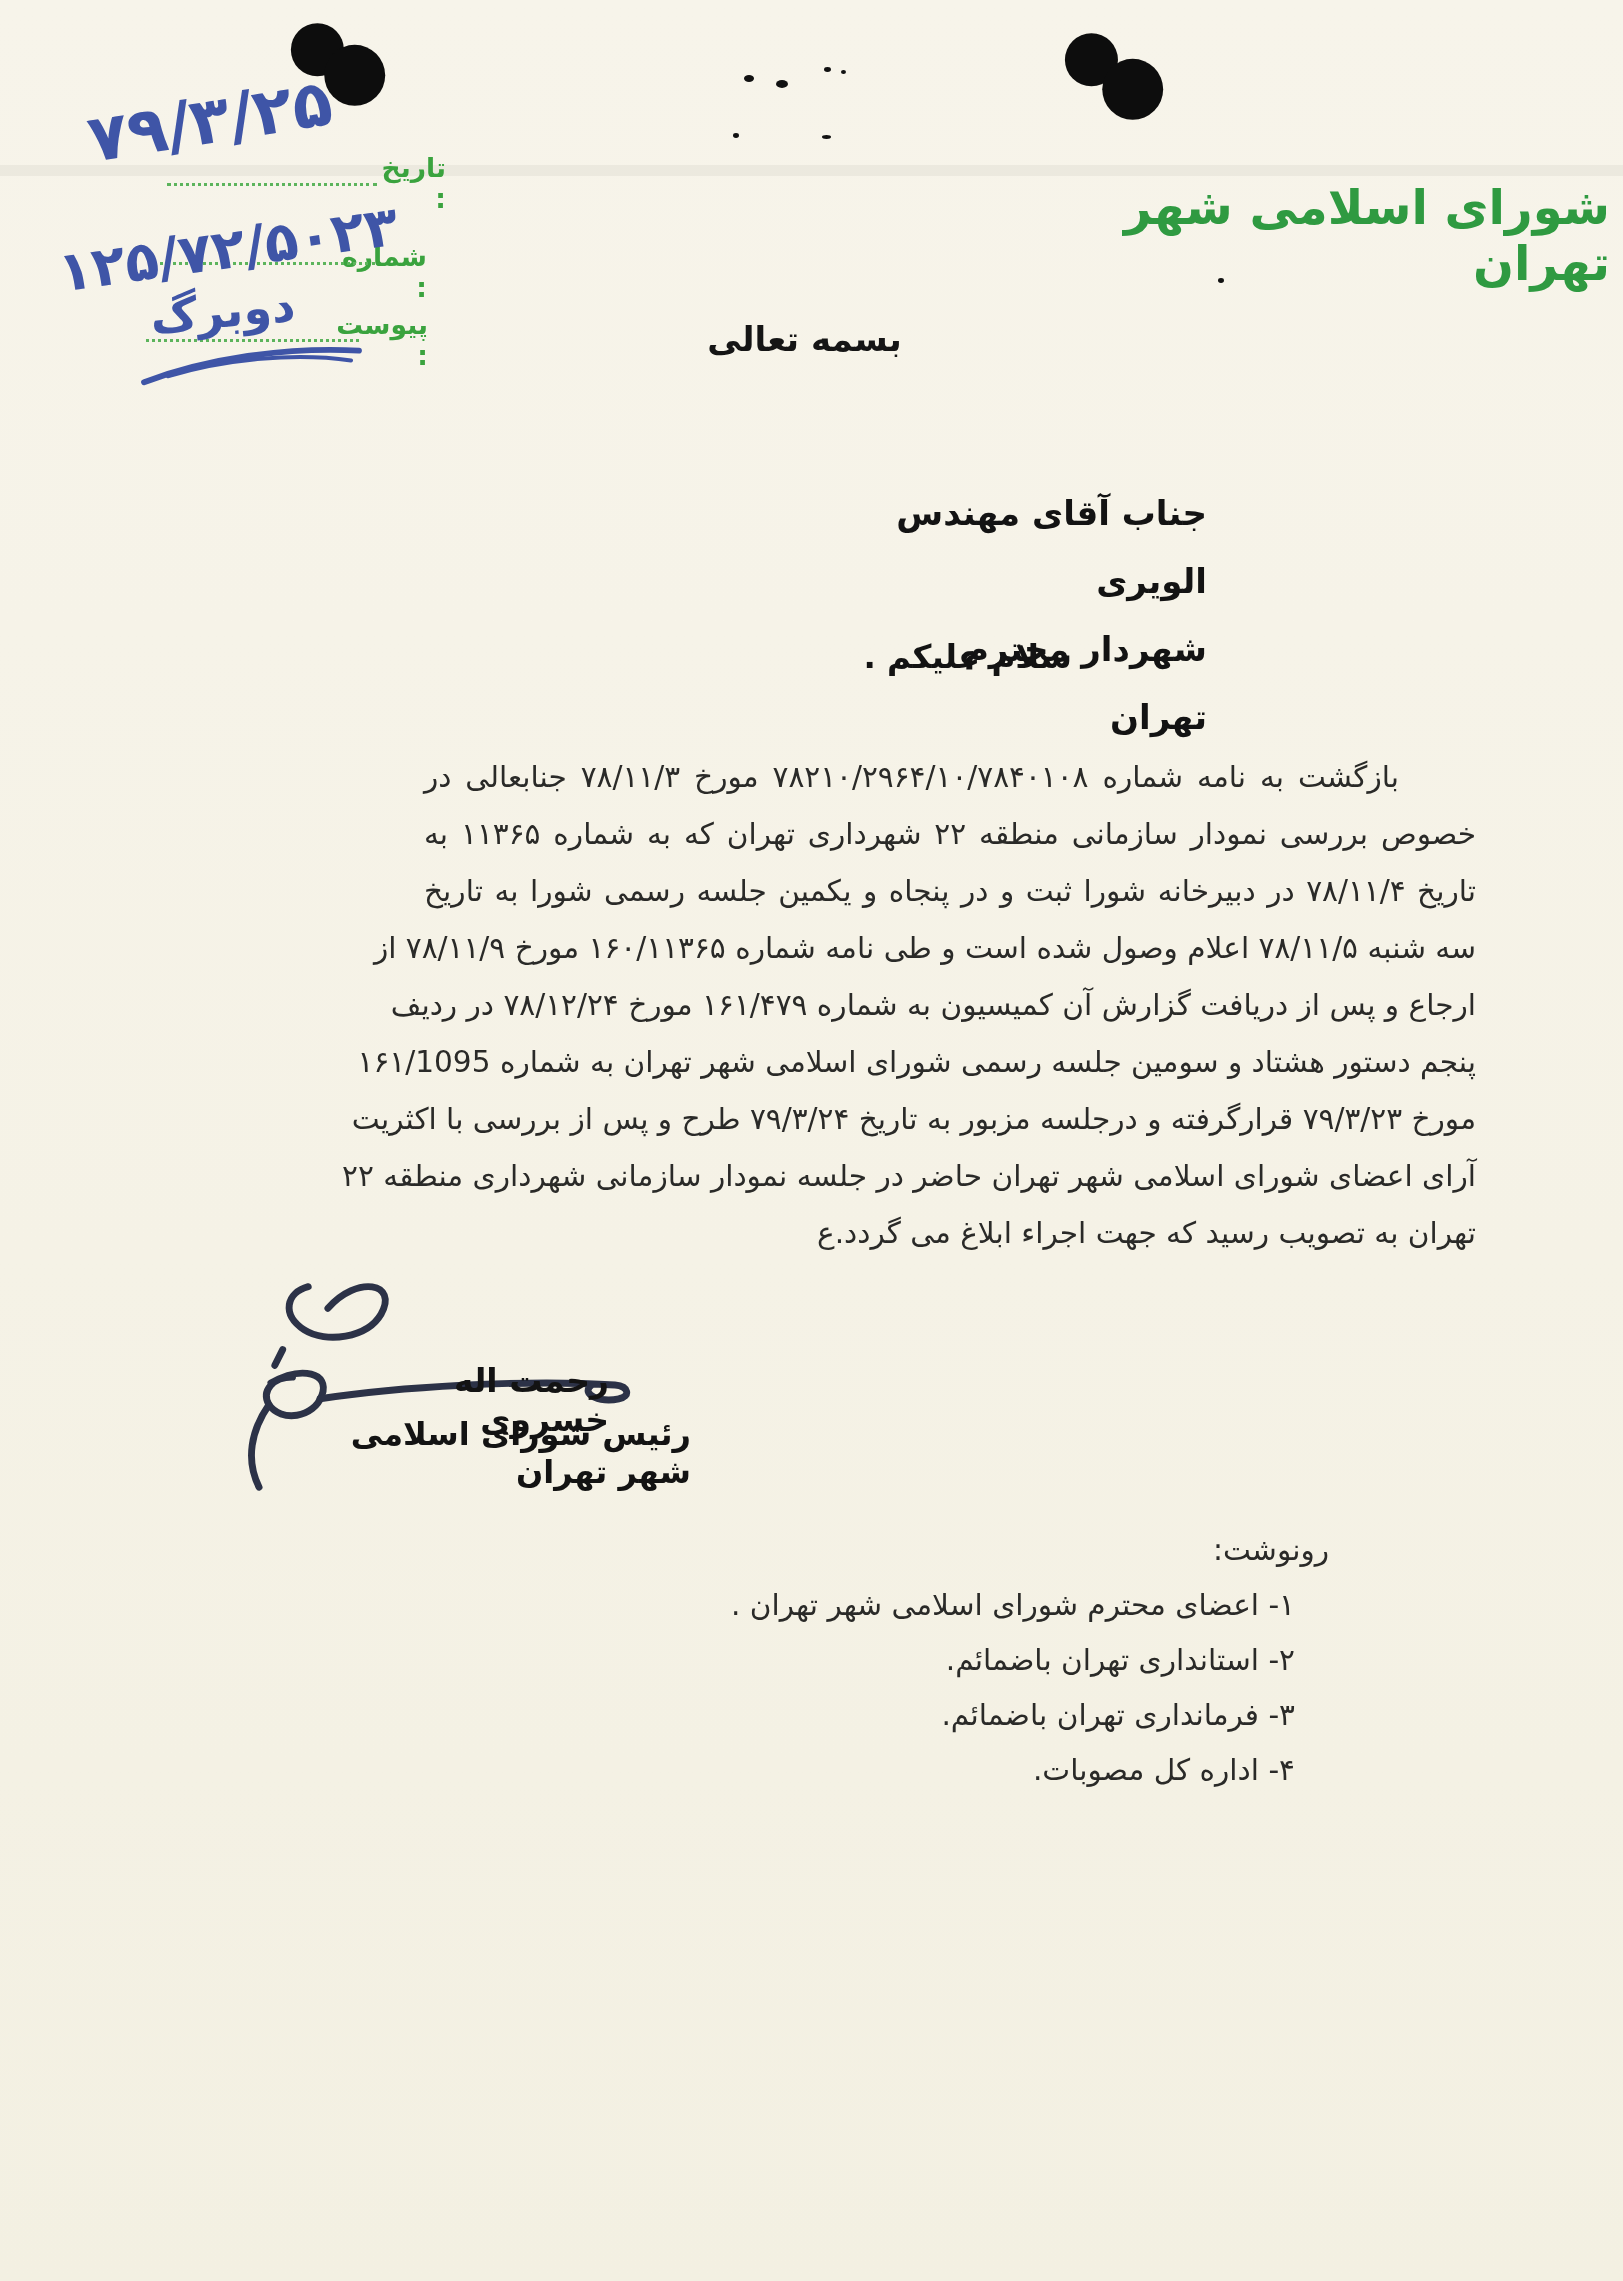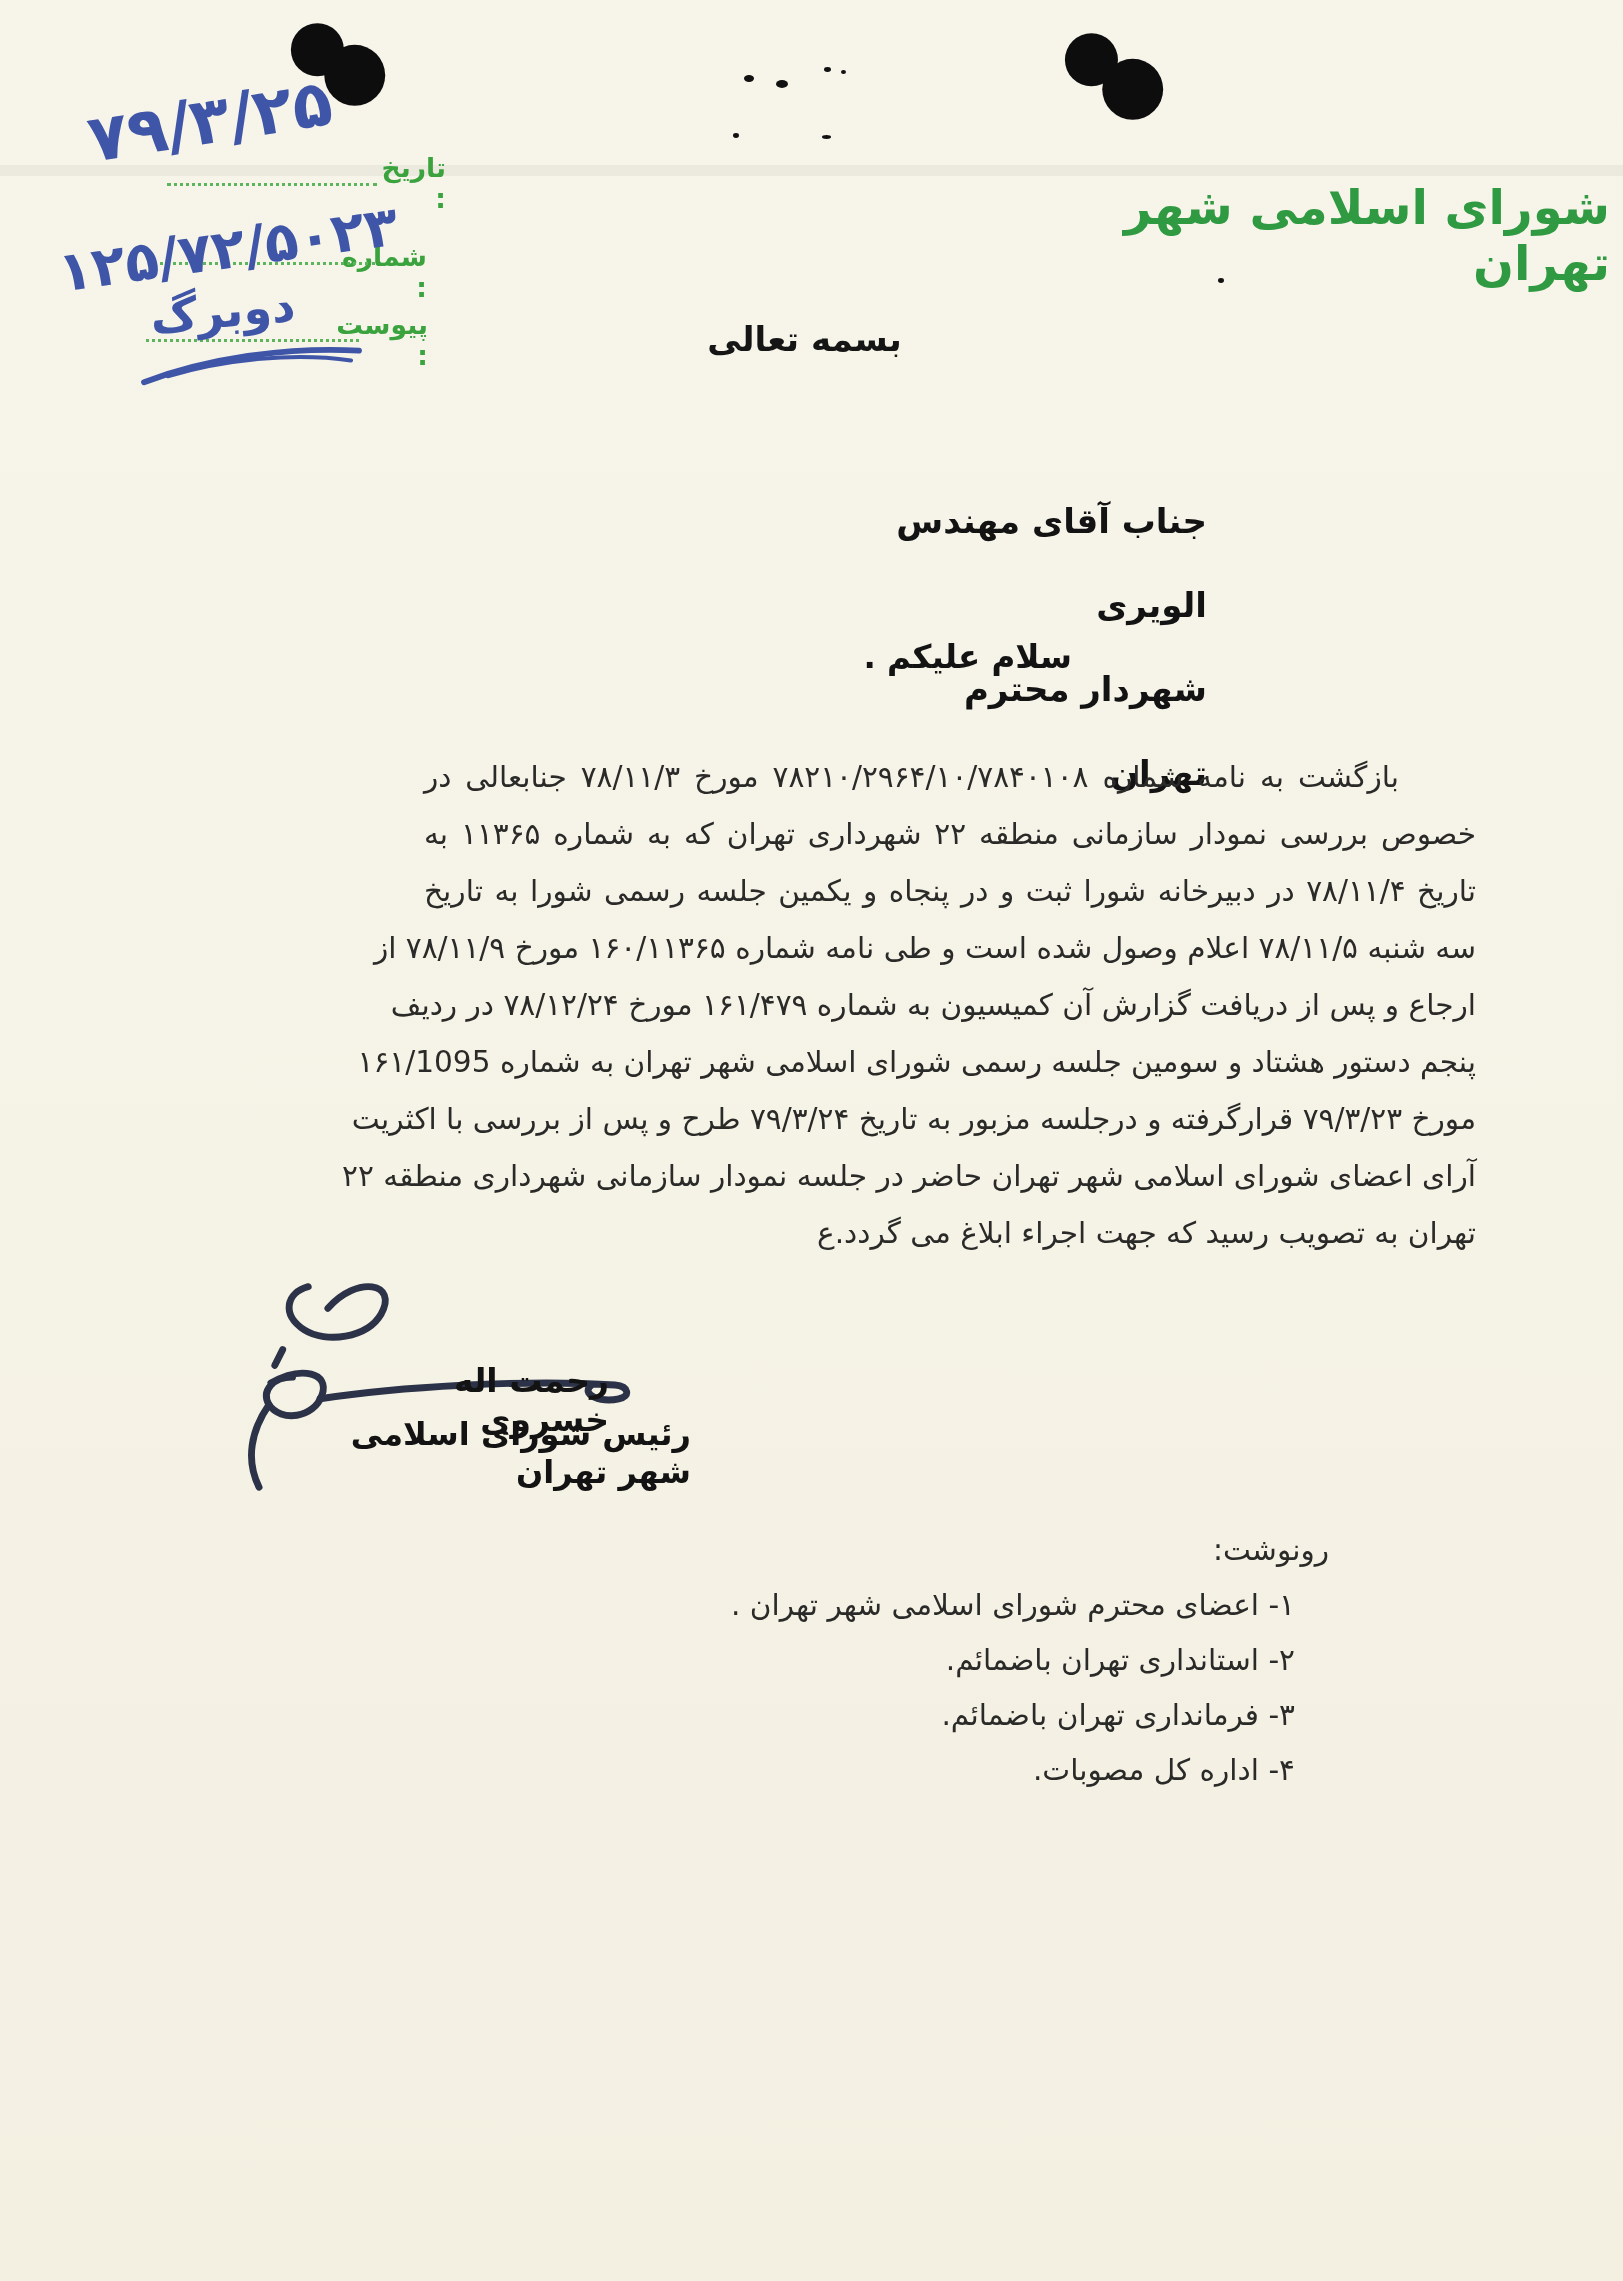--- a/index.html
+++ b/index.html
@@ -26,21 +26,21 @@
   }
   .meta-label{font-size:26.6px;color:#3aa33e;font-weight:bold;text-align:right;}
   .dotline{border-bottom:3px dotted #5cb45c;height:0;}
   .hand{color:#3f55a7;font-weight:bold;white-space:nowrap;}
   .hand-date{left:87px;top:83px;font-size:65px;transform:rotate(-9deg);}
   .hand-num{left:57px;top:217px;font-size:55px;transform:rotate(-8deg);}
   .hand-att{left:150px;top:284px;font-size:46px;transform:rotate(-5deg);}
   
   .bismillah{left:701px;top:319px;width:207px;text-align:center;font-size:34px;font-weight:bold;color:#151515;}
   
-  .recipient{left:867px;top:479px;width:340px;text-align:right;font-weight:bold;font-size:34px;line-height:84px;color:#131313;}
+  .recipient{left:867px;top:479px;width:340px;text-align:right;font-weight:bold;font-size:34px;line-height:68px;color:#131313;}
   
   .salutation{left:788px;top:638px;width:284px;text-align:right;font-weight:bold;font-size:32.5px;color:#131313;}
   
   .body-block{left:424px;top:749px;width:1052px;}
   .bline{
     direction:rtl;
     font-size:29.6px;line-height:57px;height:57px;
     color:#2a2a28;
     text-align:justify;text-align-last:justify;
     white-space:nowrap;

